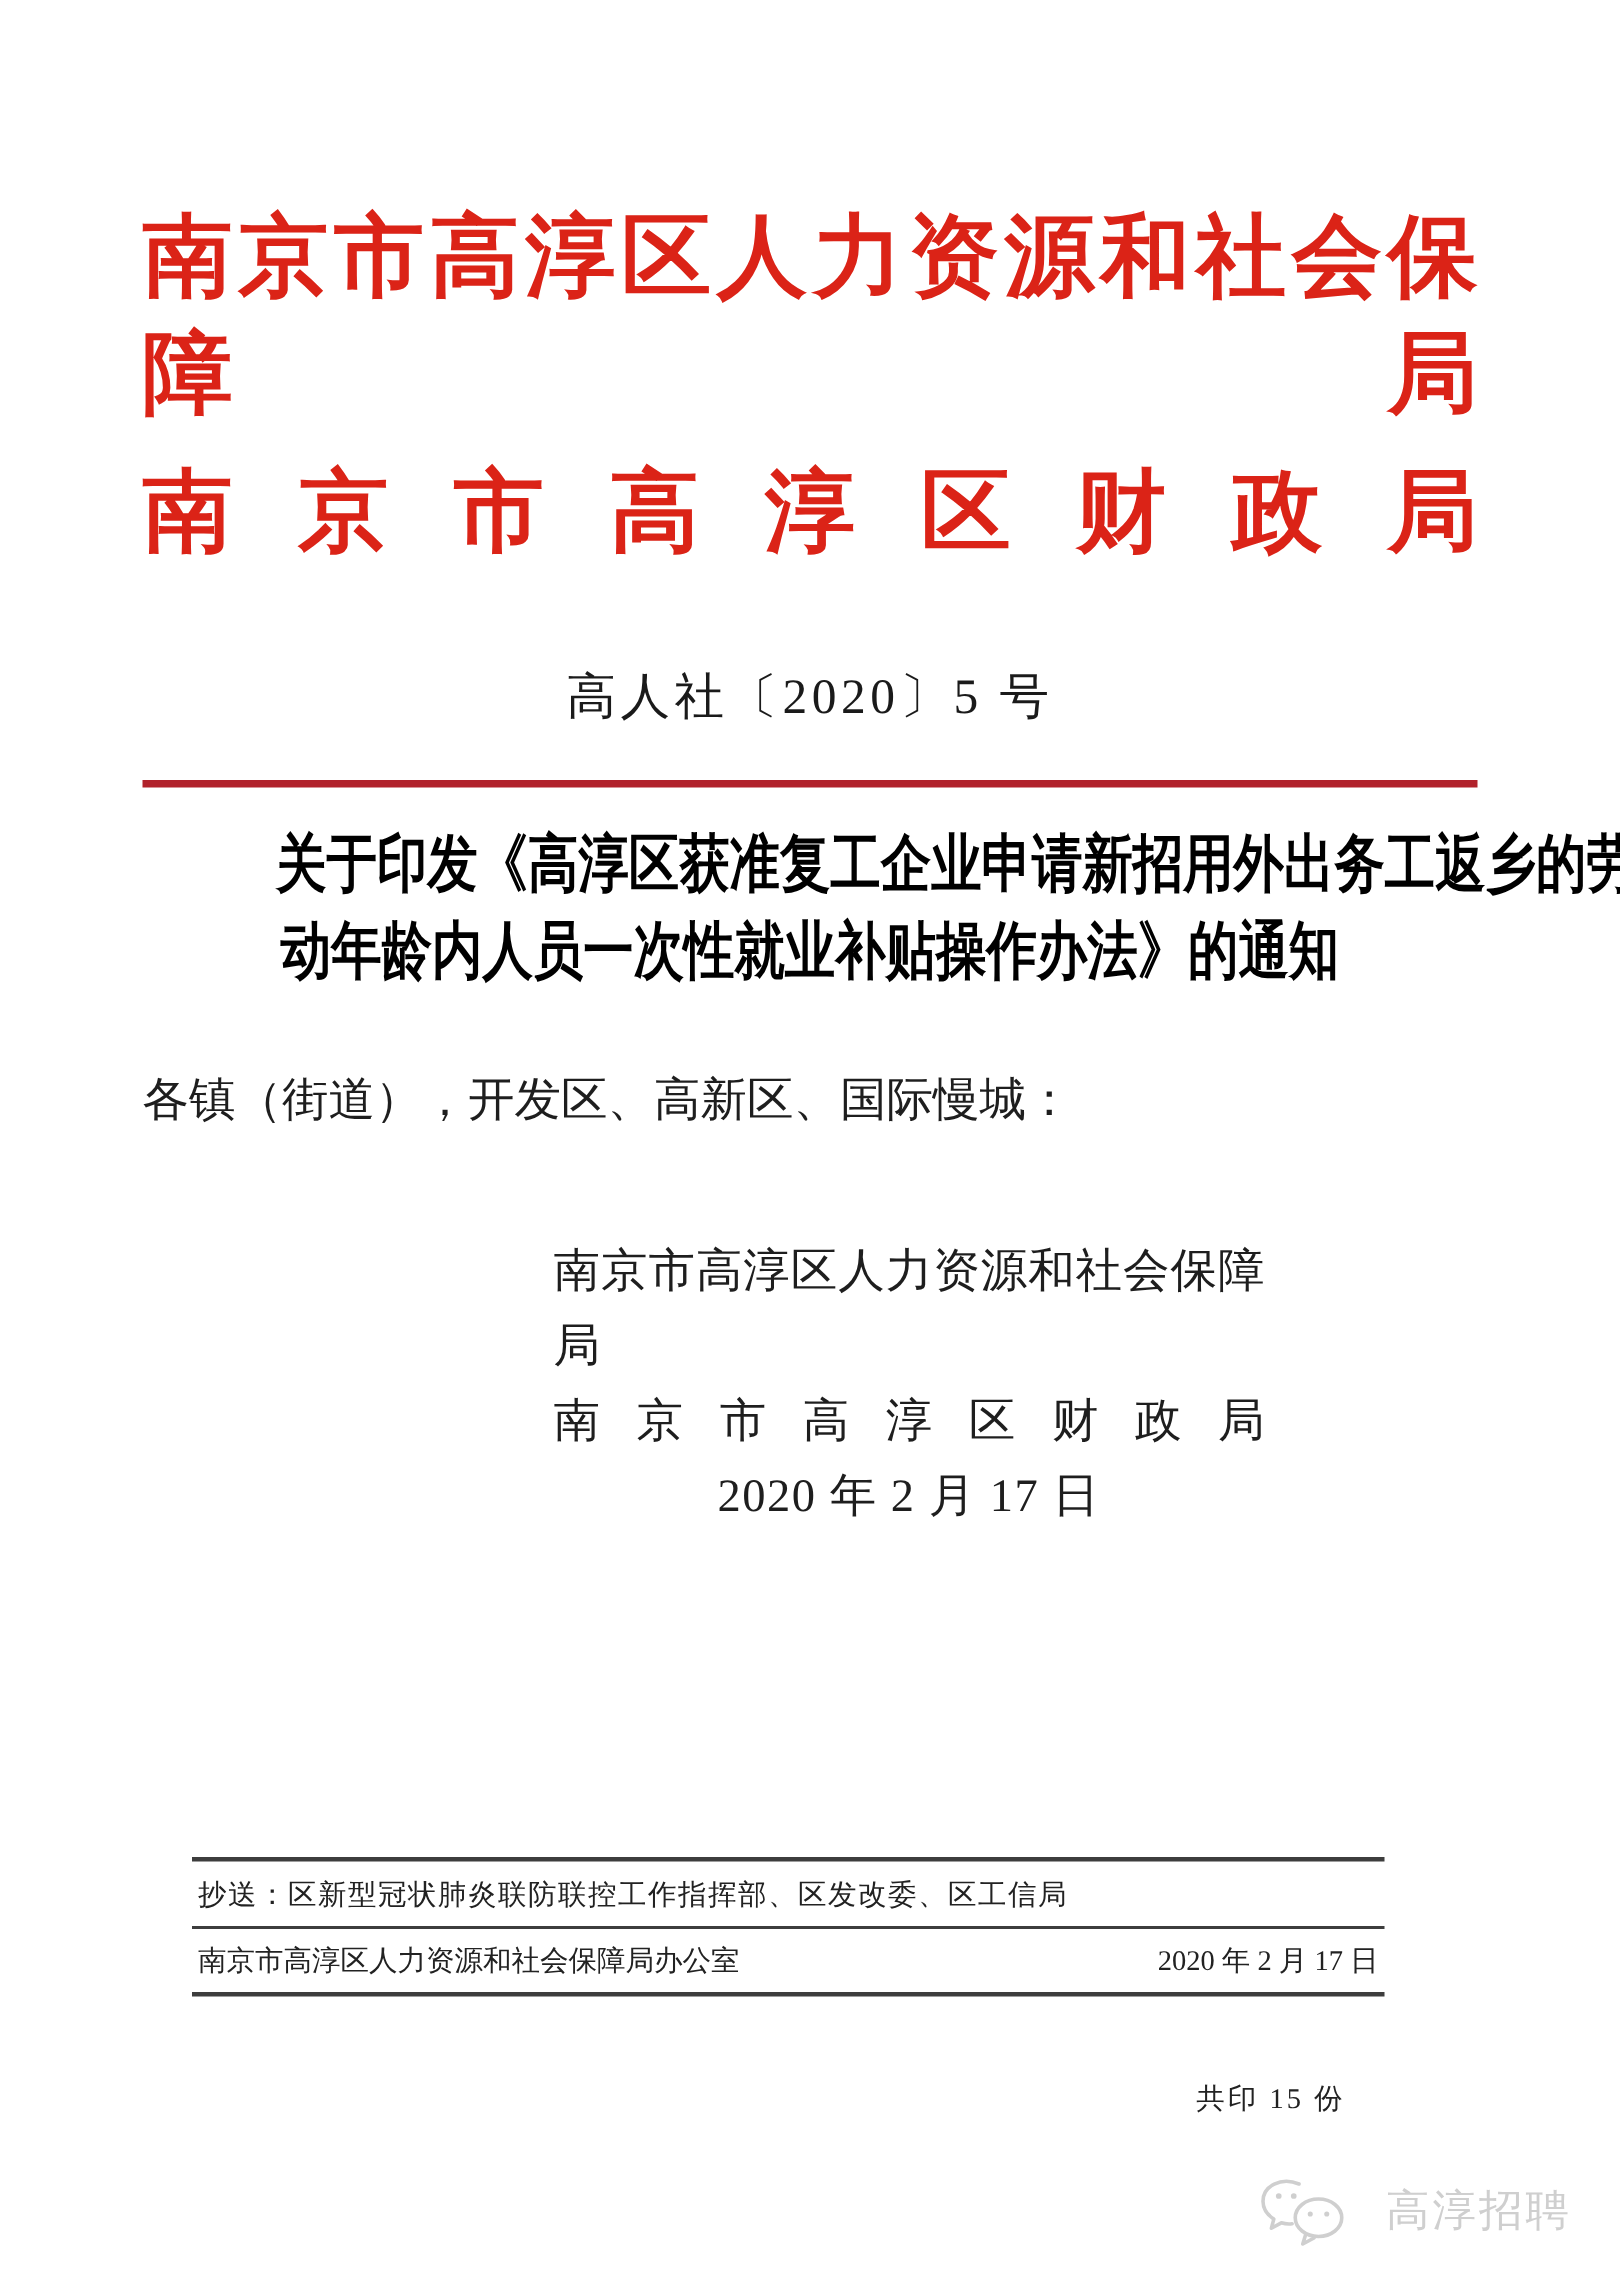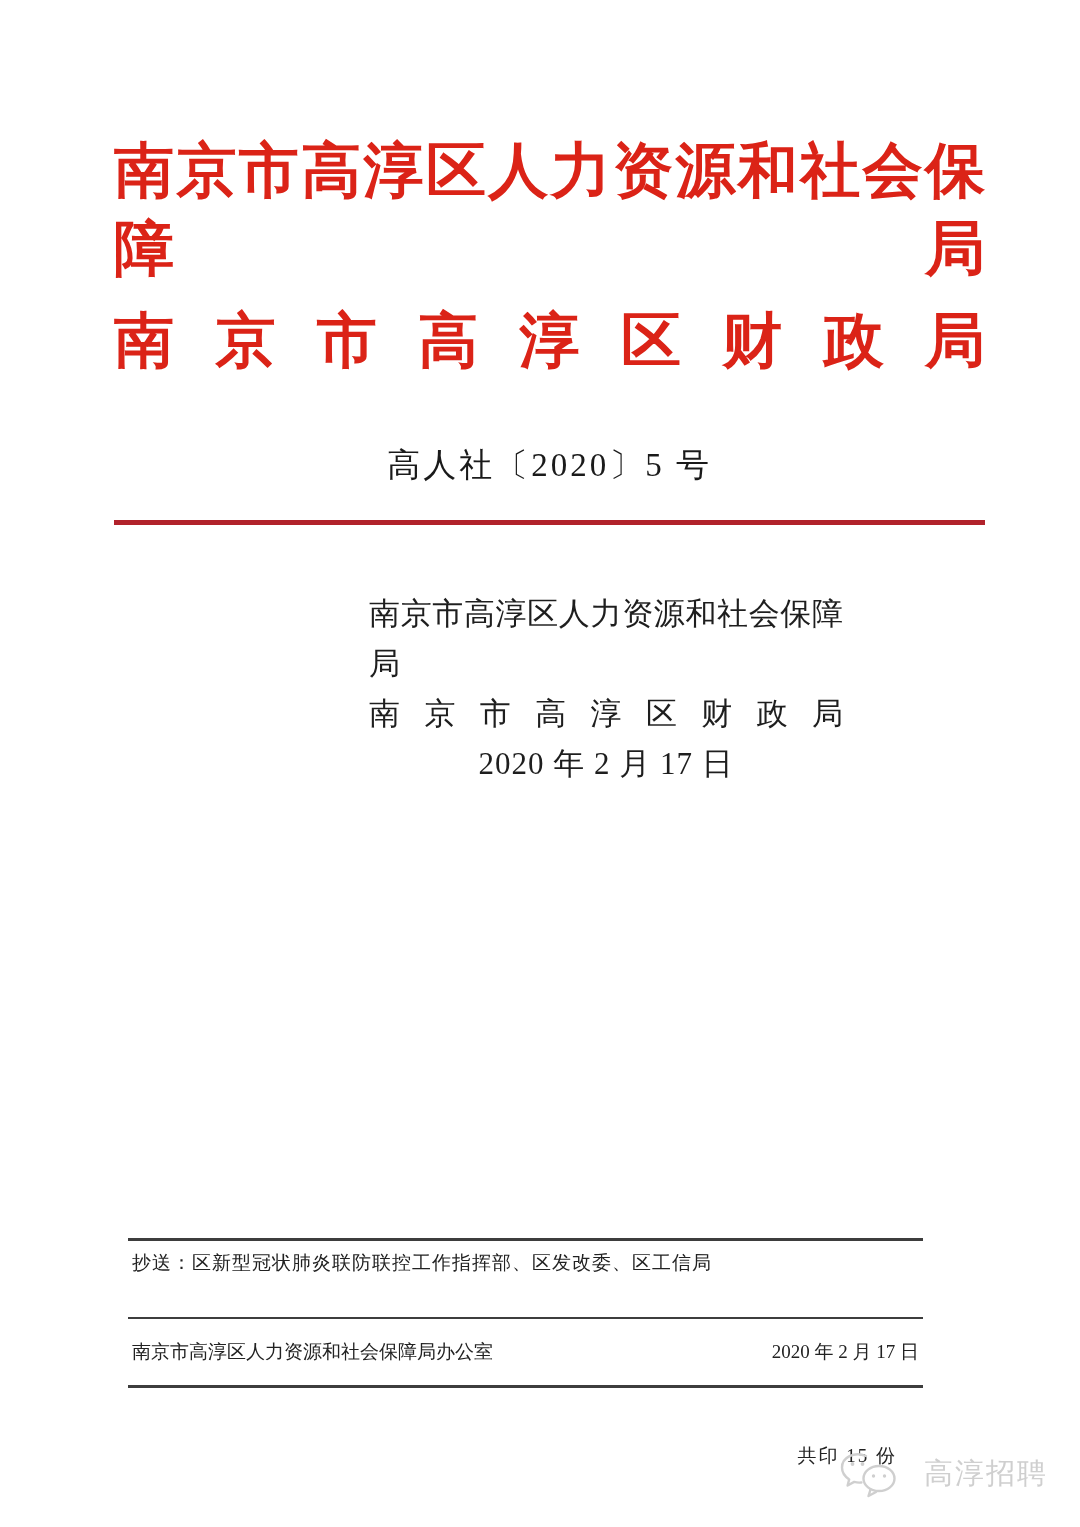--- a/index.html
+++ b/index.html
@@ -6,21 +6,21 @@
   html, body { background:#ffffff; }
   .page {
     position:relative;
     width:1080px; height:1527px;
     margin:0 auto;
     background:#ffffff;
     font-family:"Liberation Serif","DejaVu Serif",serif;
     color:#222222;
     overflow:hidden;
   }
-  .content { padding:132px 95px 0 95px;margin-left:19px; }
+  .content { padding:132px 95px 0 95px; }
 
   
   .agency-line {
     color:#db2317;
     font-weight:bold;
     font-size:60px;
     line-height:78px;
     text-align:justify;
     text-align-last:justify;
   }
@@ -86,25 +86,24 @@
     color:#222222;
   }
   .copy-row-1 {
     border-top:3px solid #3d3d3d;
     padding:9px 4px 8px 4px;
     letter-spacing:1px;
   }
   .copy-row-2 {
     border-top:2px solid #3d3d3d;
     border-bottom:3px solid #3d3d3d;
-    padding:20px 4px;
+    padding:8px 4px;
     display:flex;
     justify-content:space-between;
     align-items:baseline;
-    margin-top:33px;
   }
   .copy-row-3 {
     padding:12px 26px 0 0;
     text-align:right;
     letter-spacing:2px;
     margin-top:43px;
   }
 
   
   .watermark {
@@ -127,22 +126,27 @@
   <div class="content">
 
     <div class="agency-line agency-line-1">南京市高淳区人力资源和社会保障局</div>
 
     <div class="agency-line agency-line-2">南京市高淳区财政局</div>
 
     <div class="doc-number">高人社〔2020〕5 号</div>
 
     <div class="red-divider"></div>
 
+    <div class="doc-title">
+      <div class="t-line">关于印发《高淳区获准复工企业申请新招用外出务工返乡的劳</div>
+      <div class="t-line">动年龄内人员一次性就业补贴操作办法》的通知</div>
+    </div>
 
     <div class="body-text">
+      <div class="salutation">各镇（街道），开发区、高新区、国际慢城：</div>
     </div>
 
     <div class="signature">
       <div class="sig-justify">南京市高淳区人力资源和社会保障局</div>
       <div class="sig-justify">南京市高淳区财政局</div>
       <div class="sig-date">2020 年 2 月 17 日</div>
     </div>
 
   </div>
 

